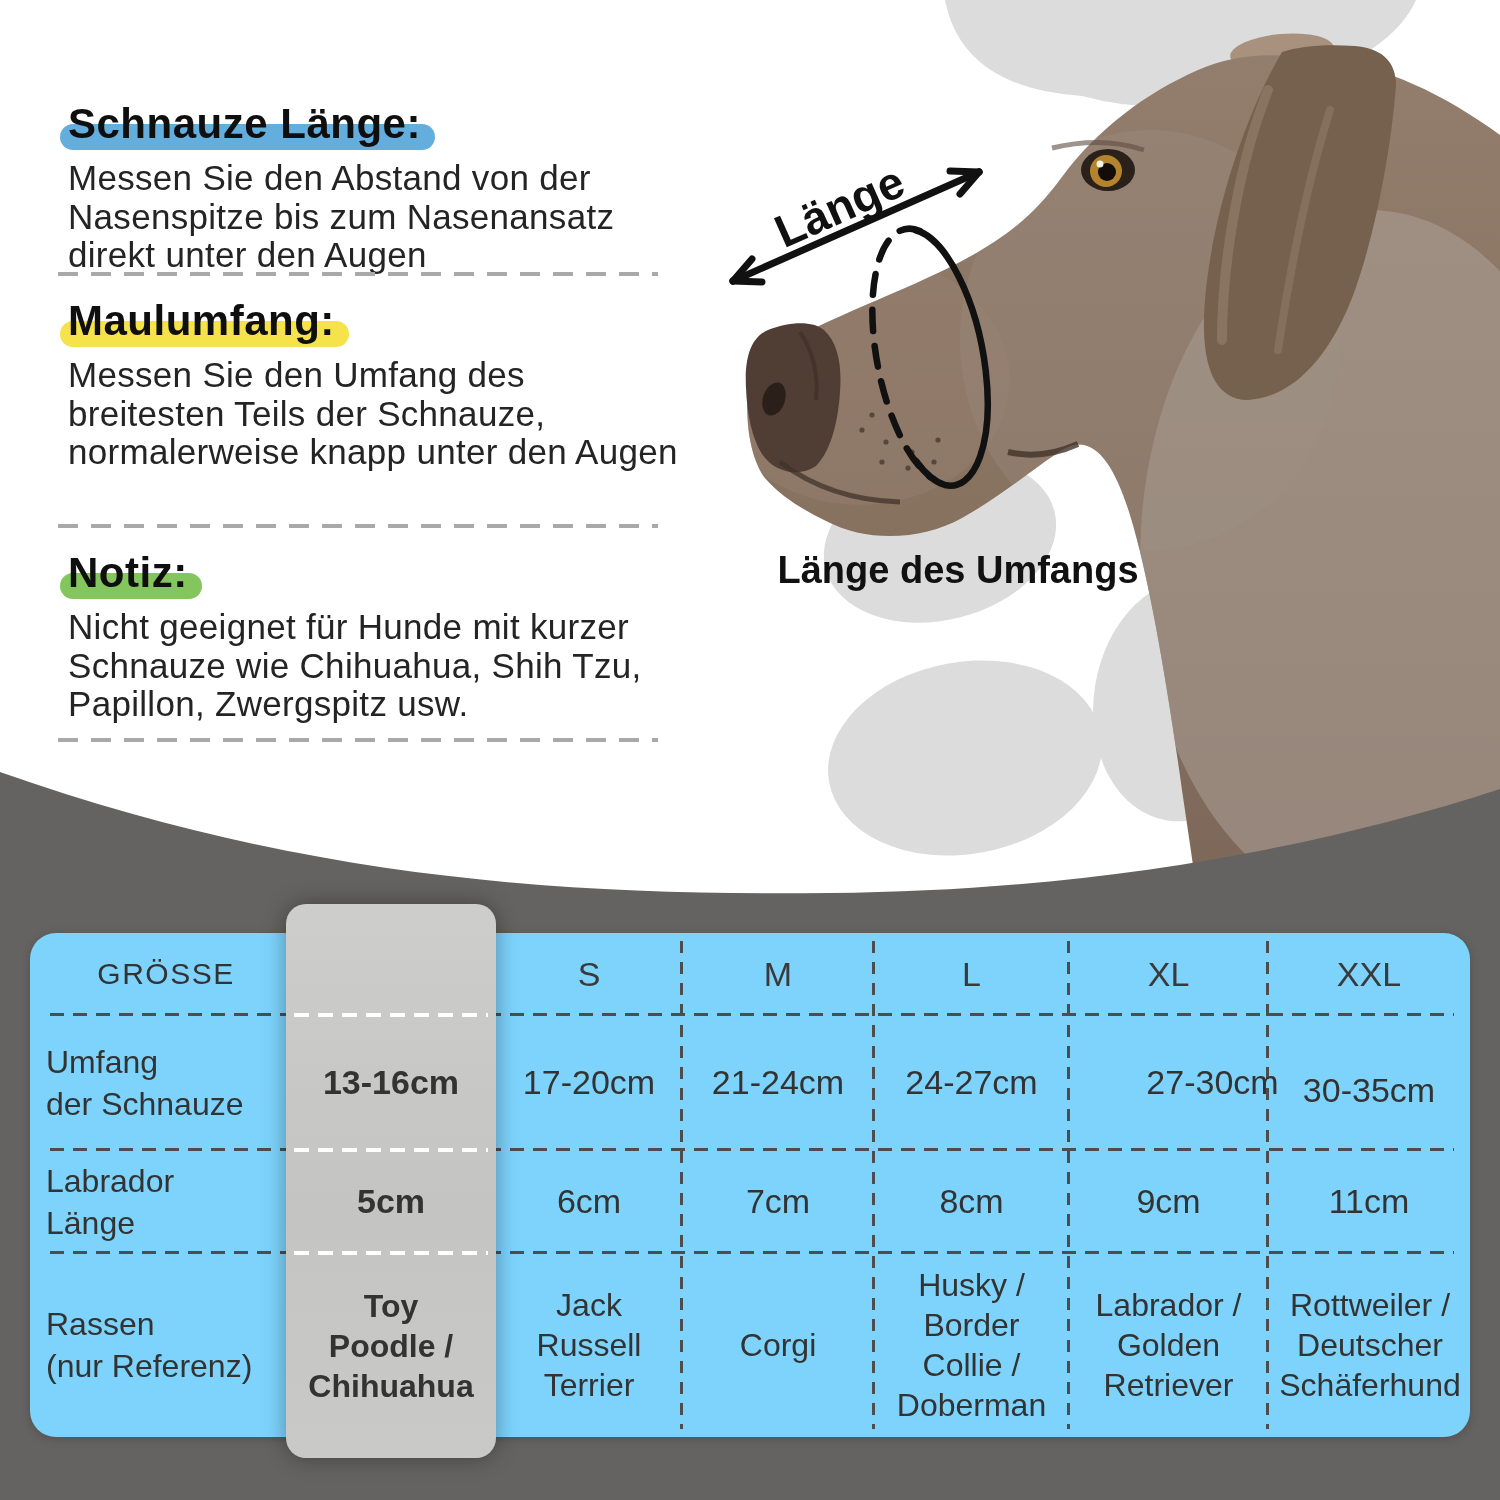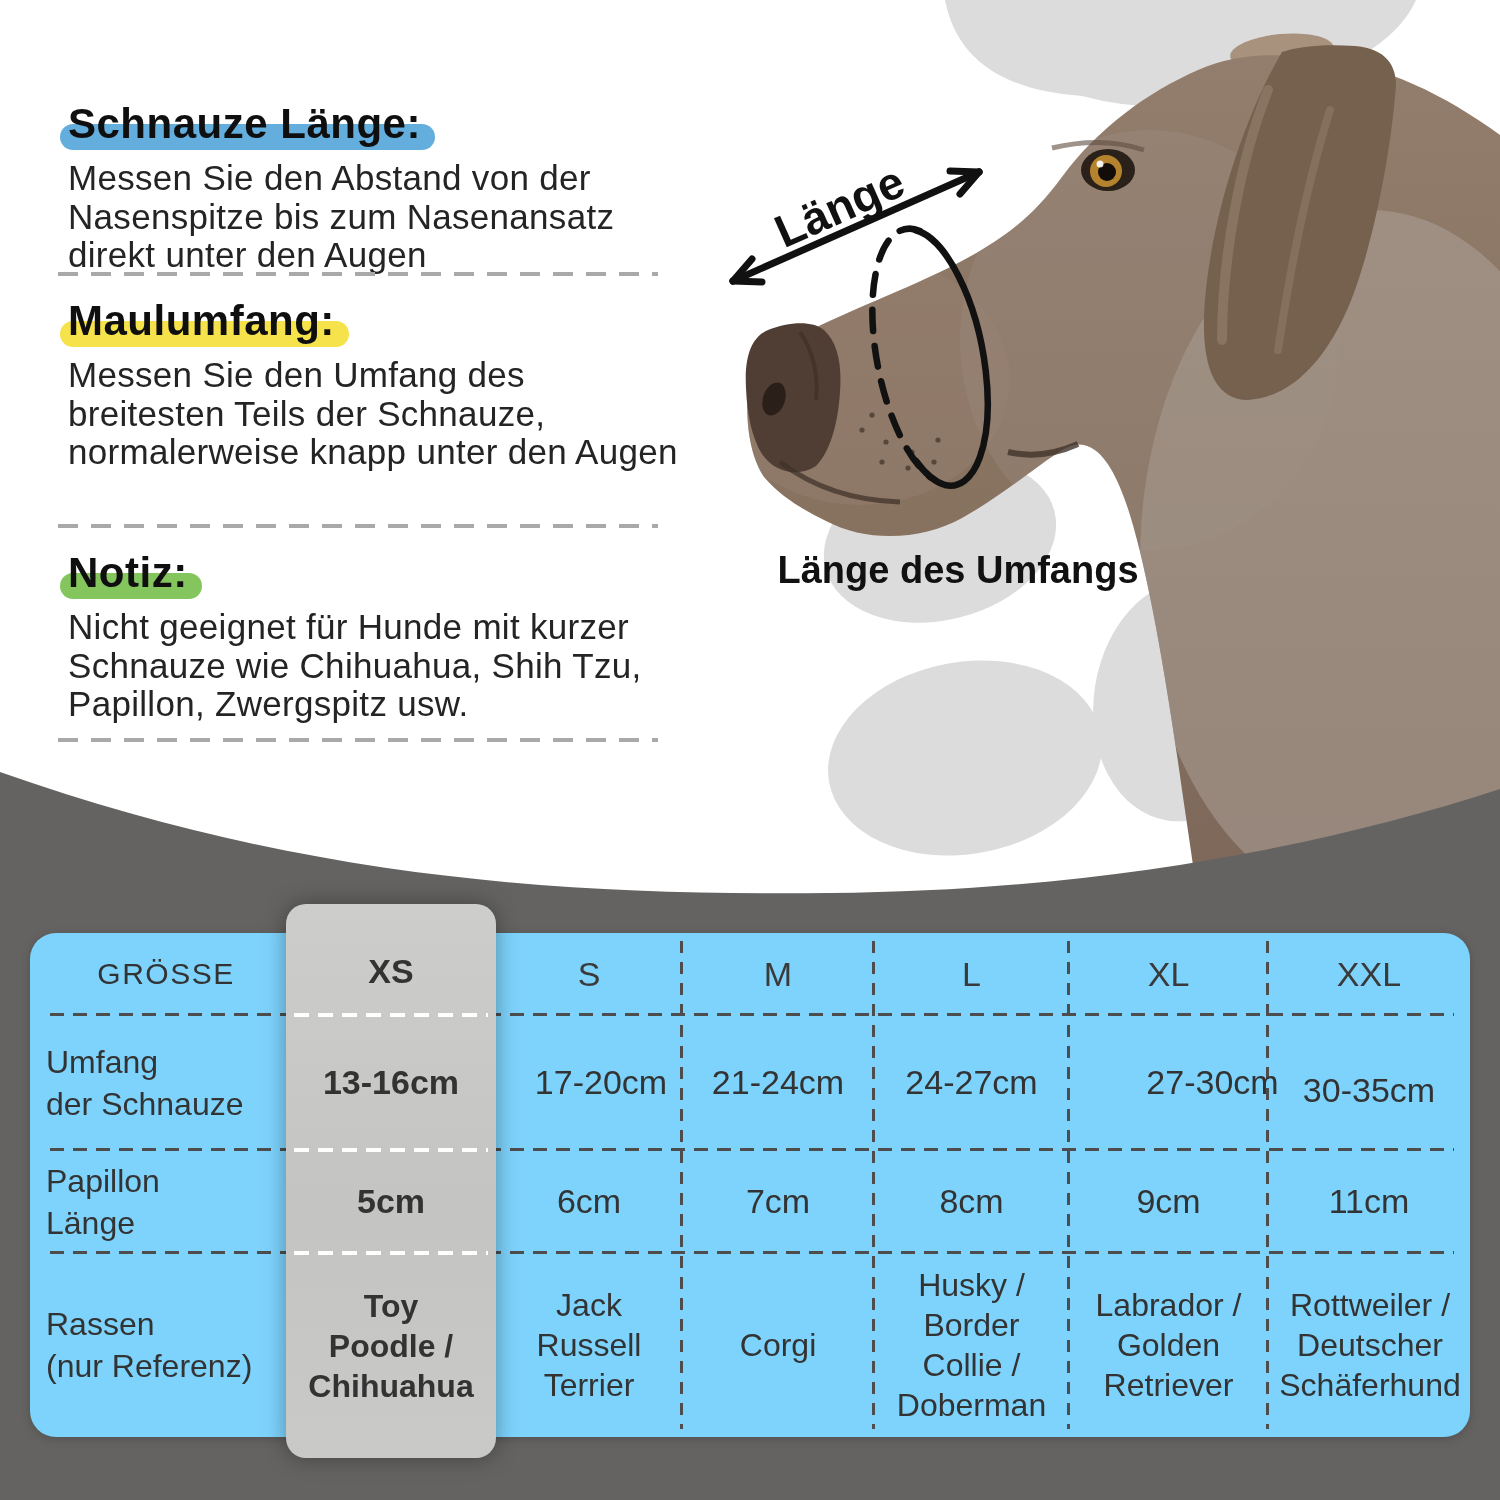--- a/index.html
+++ b/index.html
@@ -159,46 +159,45 @@
 
     <div class="cell grosse" style="left:16px;top:0;width:240px;height:82px;">GRÖSSE</div>
     <div class="cell hdr" style="left:466px;top:0;width:186px;height:82px;">S</div>
     <div class="cell hdr" style="left:652px;top:0;width:192px;height:82px;">M</div>
     <div class="cell hdr" style="left:844px;top:0;width:195px;height:82px;">L</div>
     <div class="cell hdr" style="left:1039px;top:0;width:199px;height:82px;">XL</div>
     <div class="cell hdr" style="left:1238px;top:0;width:202px;height:82px;">XXL</div>
 
     <div class="cell lbl" style="left:16px;top:82px;width:240px;height:135px;">Umfang
 der Schnauze</div>
-    <div class="cell" style="left:466px;top:82px;width:186px;height:135px;padding-left:12px;">17-20cm</div>
+    <div class="cell" style="left:466px;top:82px;width:186px;height:135px;">17-20cm</div>
     <div class="cell" style="left:652px;top:82px;width:192px;height:135px;">21-24cm</div>
     <div class="cell" style="left:844px;top:82px;width:195px;height:135px;text-align:center;">24-27cm</div>
     <div class="cell" style="left:1083px;top:82px;width:199px;height:135px;">27-30cm</div>
     <div class="cell" style="left:1238px;top:90px;width:202px;height:135px;">30-35cm</div>
 
-    <div class="cell lbl" style="left:16px;top:217px;width:240px;height:103px;">Papillon
+    <div class="cell lbl" style="left:16px;top:217px;width:240px;height:103px;">Labrador
 Länge</div>
     <div class="cell" style="left:466px;top:217px;width:186px;height:103px;">6cm</div>
     <div class="cell" style="left:652px;top:217px;width:192px;height:103px;">7cm</div>
     <div class="cell" style="left:844px;top:217px;width:195px;height:103px;">8cm</div>
     <div class="cell" style="left:1039px;top:217px;width:199px;height:103px;">9cm</div>
     <div class="cell" style="left:1238px;top:217px;width:202px;height:103px;">11cm</div>
 
     <div class="cell lbl" style="left:16px;top:320px;width:240px;height:184px;">Rassen
 (nur Referenz)</div>
     <div class="cell breed" style="left:476px;top:320px;width:166px;height:184px;">Jack Russell Terrier</div>
     <div class="cell breed" style="left:662px;top:320px;width:172px;height:184px;">Corgi</div>
     <div class="cell breed" style="left:858px;top:320px;width:167px;height:184px;">Husky / Border Collie / Doberman</div>
     <div class="cell breed" style="left:1051px;top:320px;width:175px;height:184px;">Labrador / Golden Retriever</div>
     <div class="cell breed" style="left:1244px;top:320px;width:192px;height:184px;">Rottweiler / Deutscher Schäferhund</div>
   </div>
 
   <div class="xs-tab">
     <div class="wdash" style="top:109px;"></div>
     <div class="wdash" style="top:244px;"></div>
     <div class="wdash" style="top:347px;"></div>
-    <div class="cell" style="top:38px;height:58px;font-size:34px;">XS</div>
     <div class="cell" style="top:150px;height:56px;">13-16cm</div>
     <div class="cell" style="top:269px;height:56px;">5cm</div>
     <div class="cell breed-box" style="top:372px;height:140px;">Toy Poodle / Chihuahua</div>
   </div>
 
 </div>
 
 </body></html>

